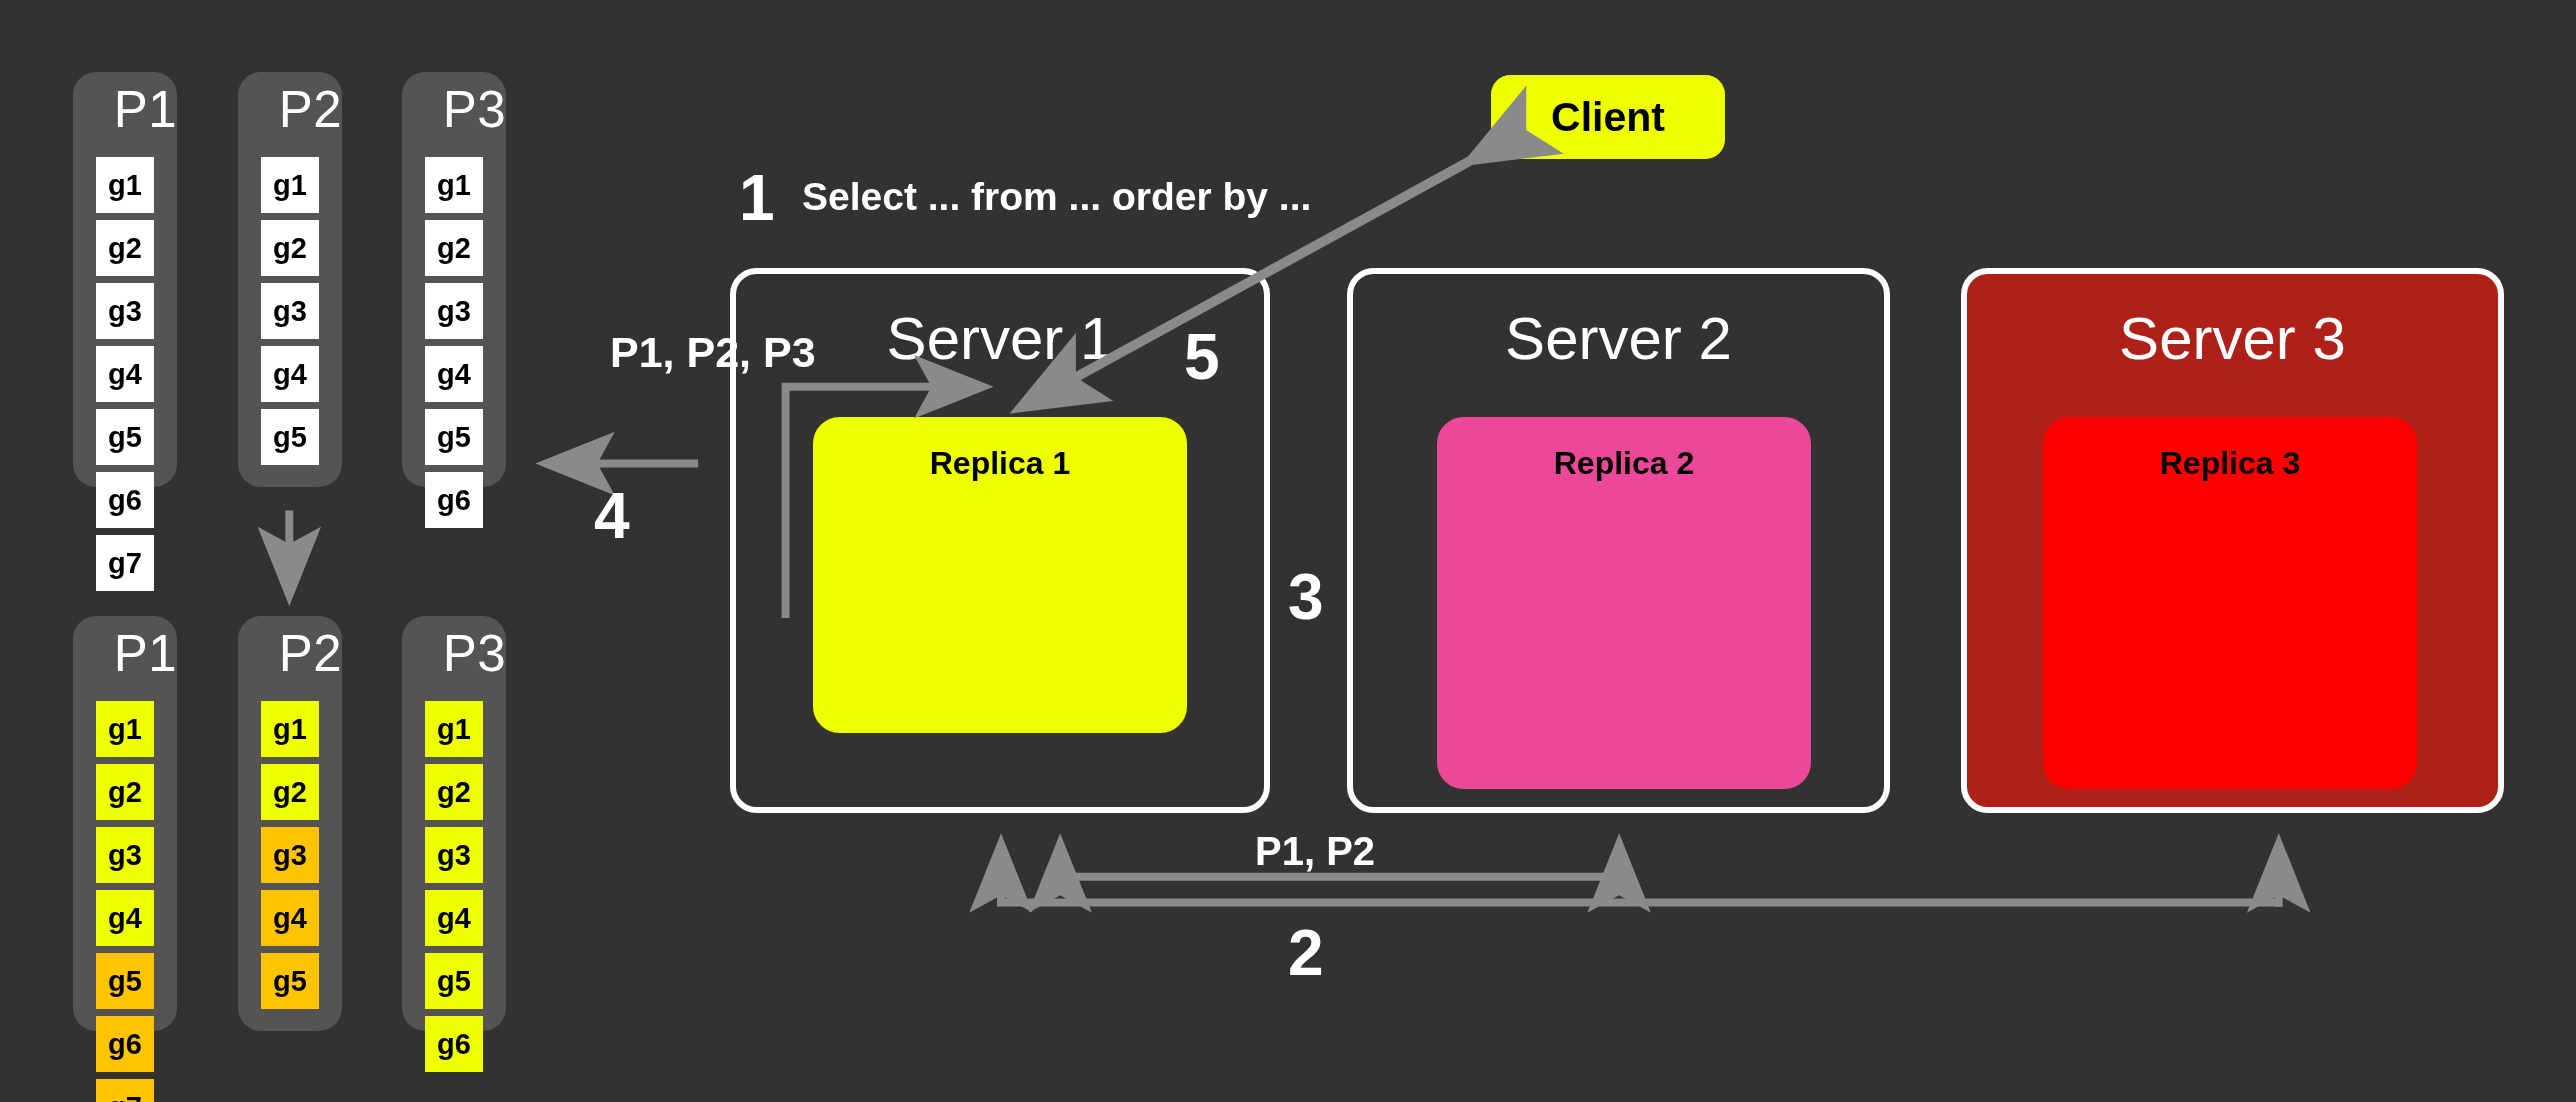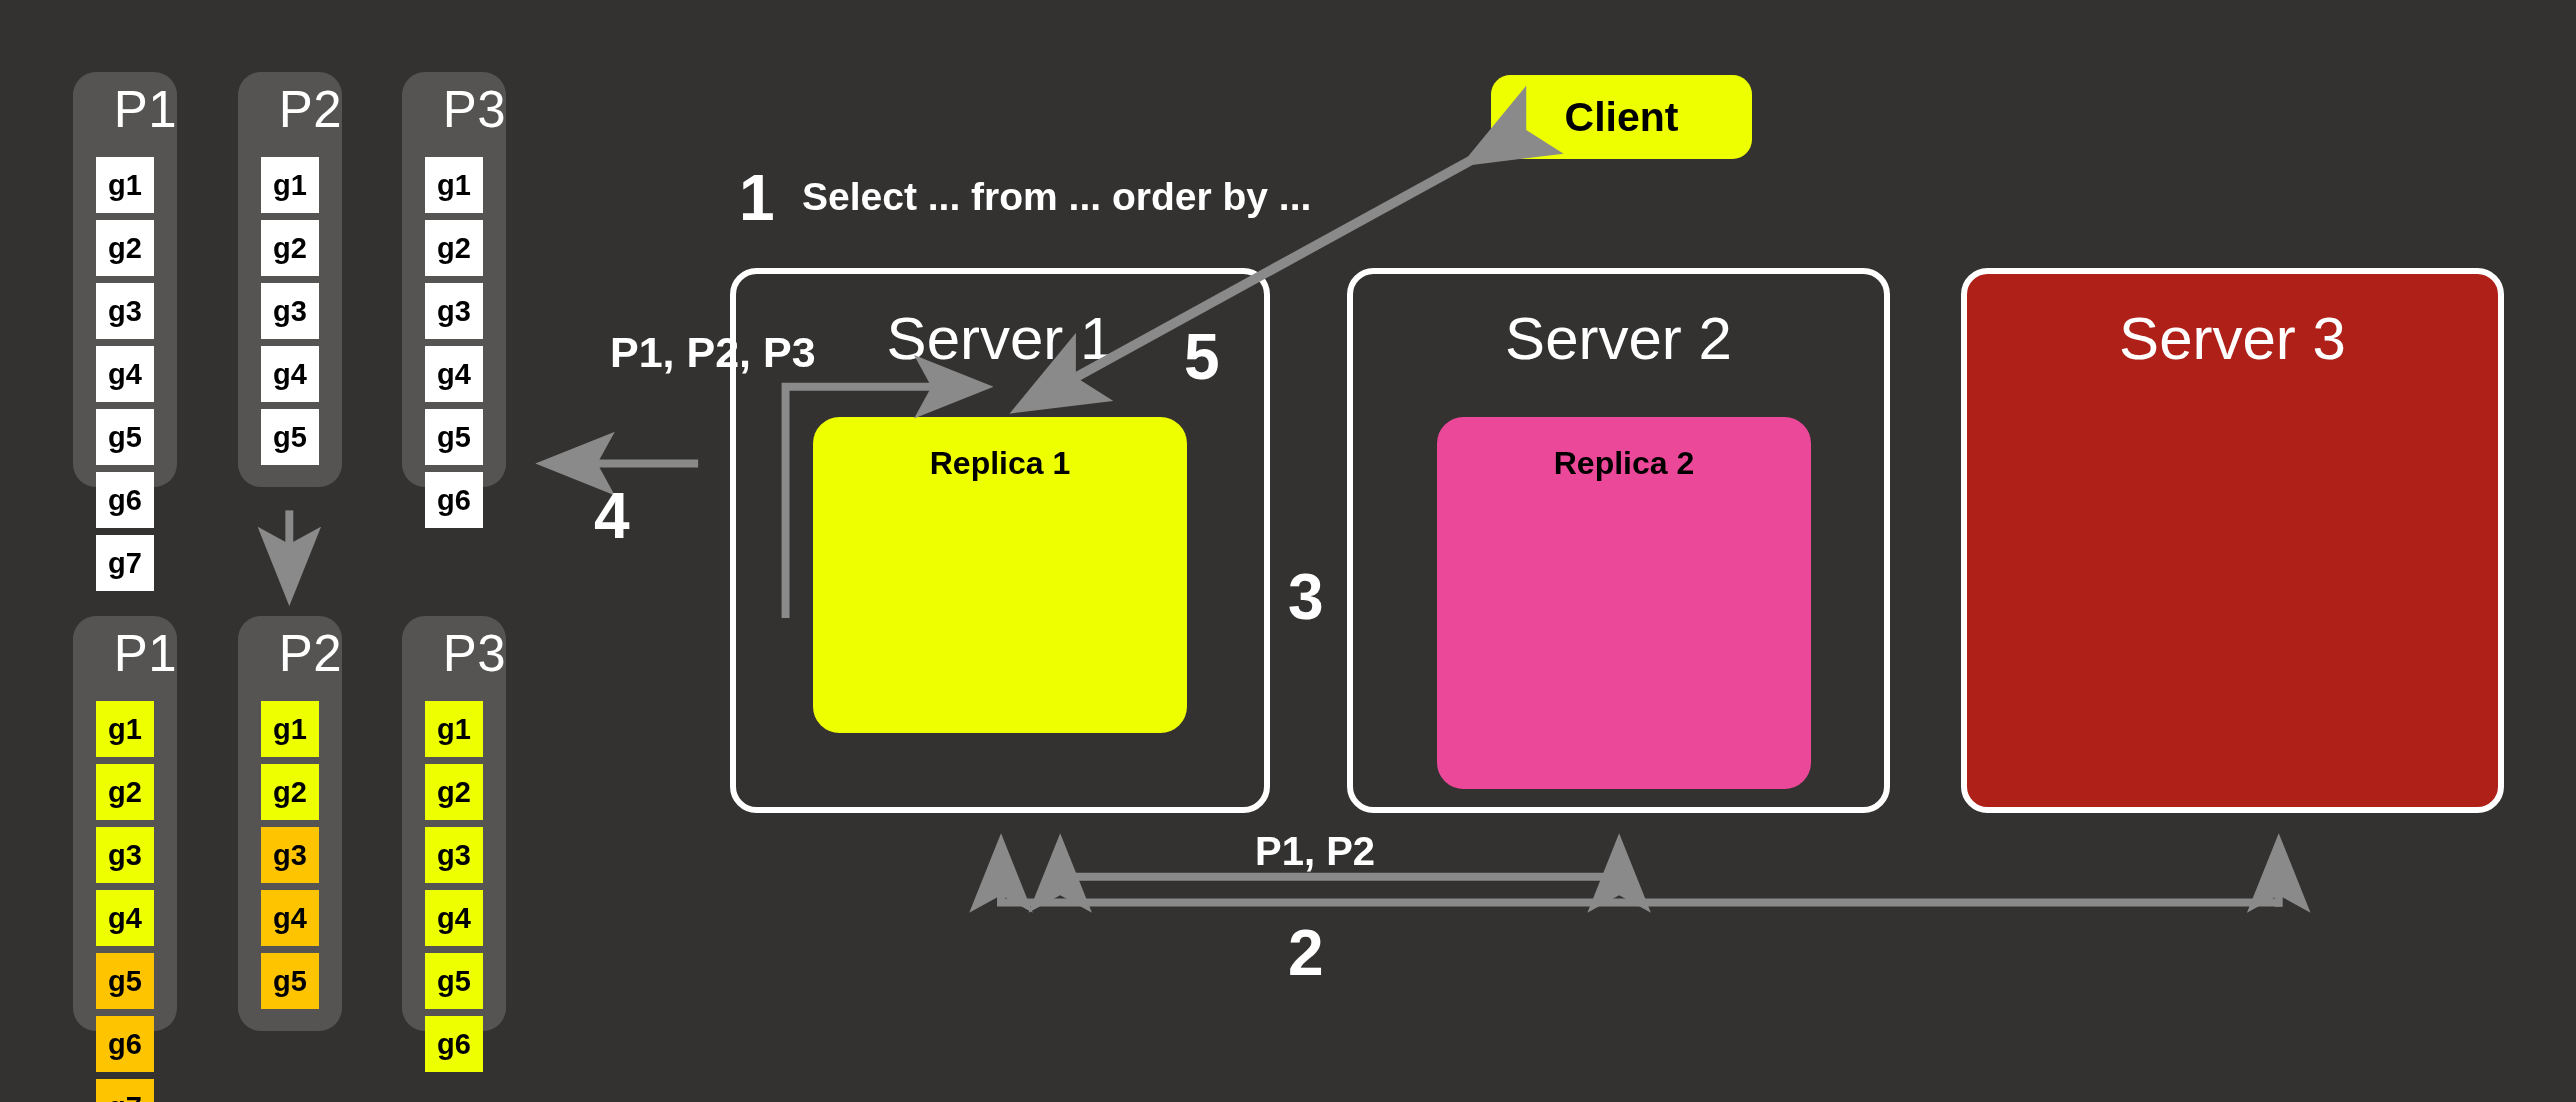--- a/index.html
+++ b/index.html
@@ -134,40 +134,43 @@
     <div class="cells">
       <div class="cell yellow">g1</div>
       <div class="cell yellow">g2</div>
       <div class="cell yellow">g3</div>
       <div class="cell yellow">g4</div>
       <div class="cell yellow">g5</div>
       <div class="cell yellow">g6</div>
     </div>
   </div>
 
-  <div class="client" style="left:1491px;top:75px;width:261px;height:84px;">
+  <div class="client" style="left:1491px;top:75px;width:234px;height:84px;">
     <span>Client</span>
   </div>
 
   <div class="server plain" style="left:730px;top:268px;width:540px;height:545px;">
     <div class="server-title">Server 1</div>
   </div>
   <div class="replica" style="left:813px;top:417px;width:374px;height:316px;background:#EEFF00;">
     <span>Replica 1</span>
   </div>
 
   <div class="server plain" style="left:1347px;top:268px;width:543px;height:545px;">
     <div class="server-title">Server 2</div>
   </div>
   <div class="replica" style="left:1437px;top:417px;width:374px;height:372px;background:#ec4899;text-align:right;">
     <span>Replica 2</span>
   </div>
 
   <div class="server failed" style="left:1961px;top:268px;width:543px;height:545px;">
     <div class="server-title">Server 3</div>
+  </div>
+  <div class="replica" style="left:2043px;top:417px;width:374px;height:372px;background:#FF0000;">
+    <span>Replica 3</span>
   </div>
 
   <svg class="overlay" viewBox="0 0 2916 1248" xmlns="http://www.w3.org/2000/svg">
     <defs>
       <marker id="ah" markerWidth="10" markerHeight="8" refX="8.4" refY="4" orient="auto" markerUnits="strokeWidth">
         <path d="M0,0 L10,4 L0,8 L2.2,4 Z" fill="#8A8A8A"></path>
       </marker>
     </defs>
 
     <g>

